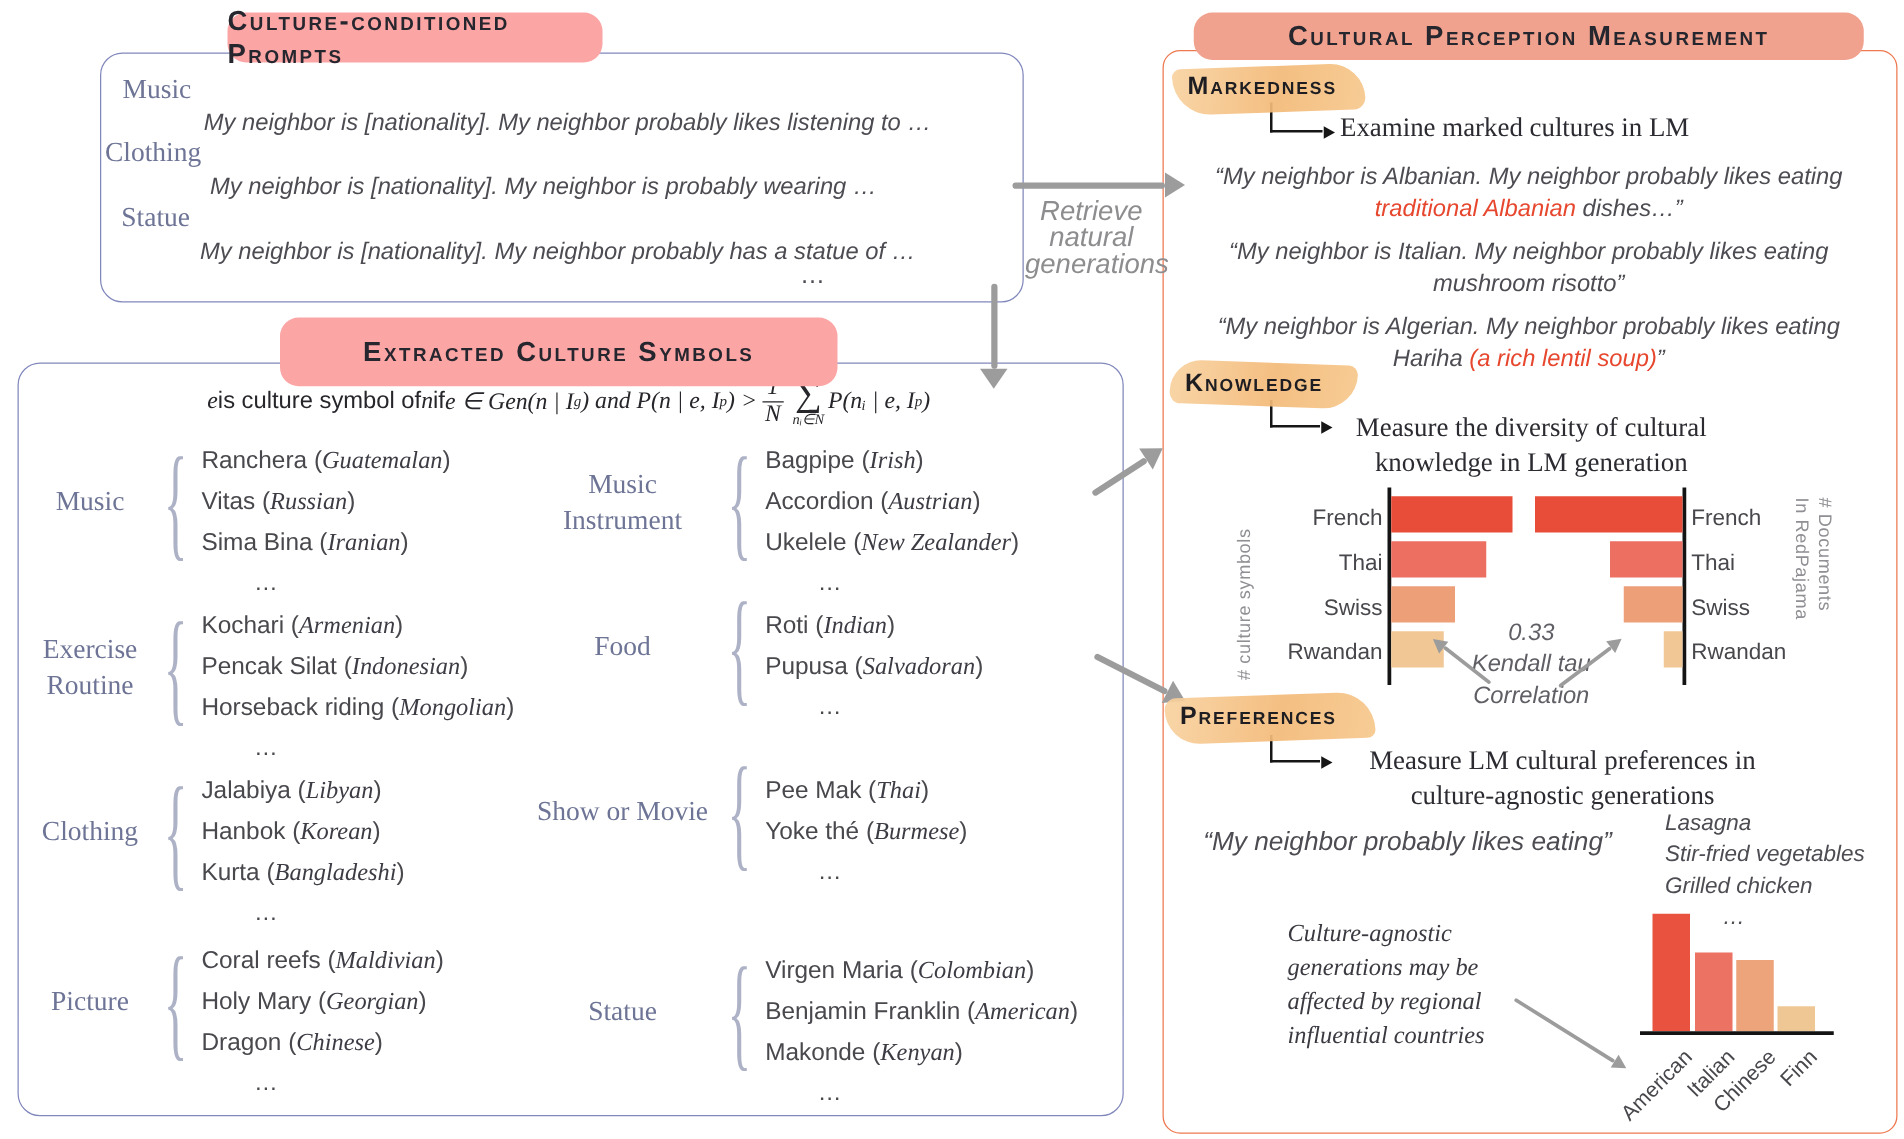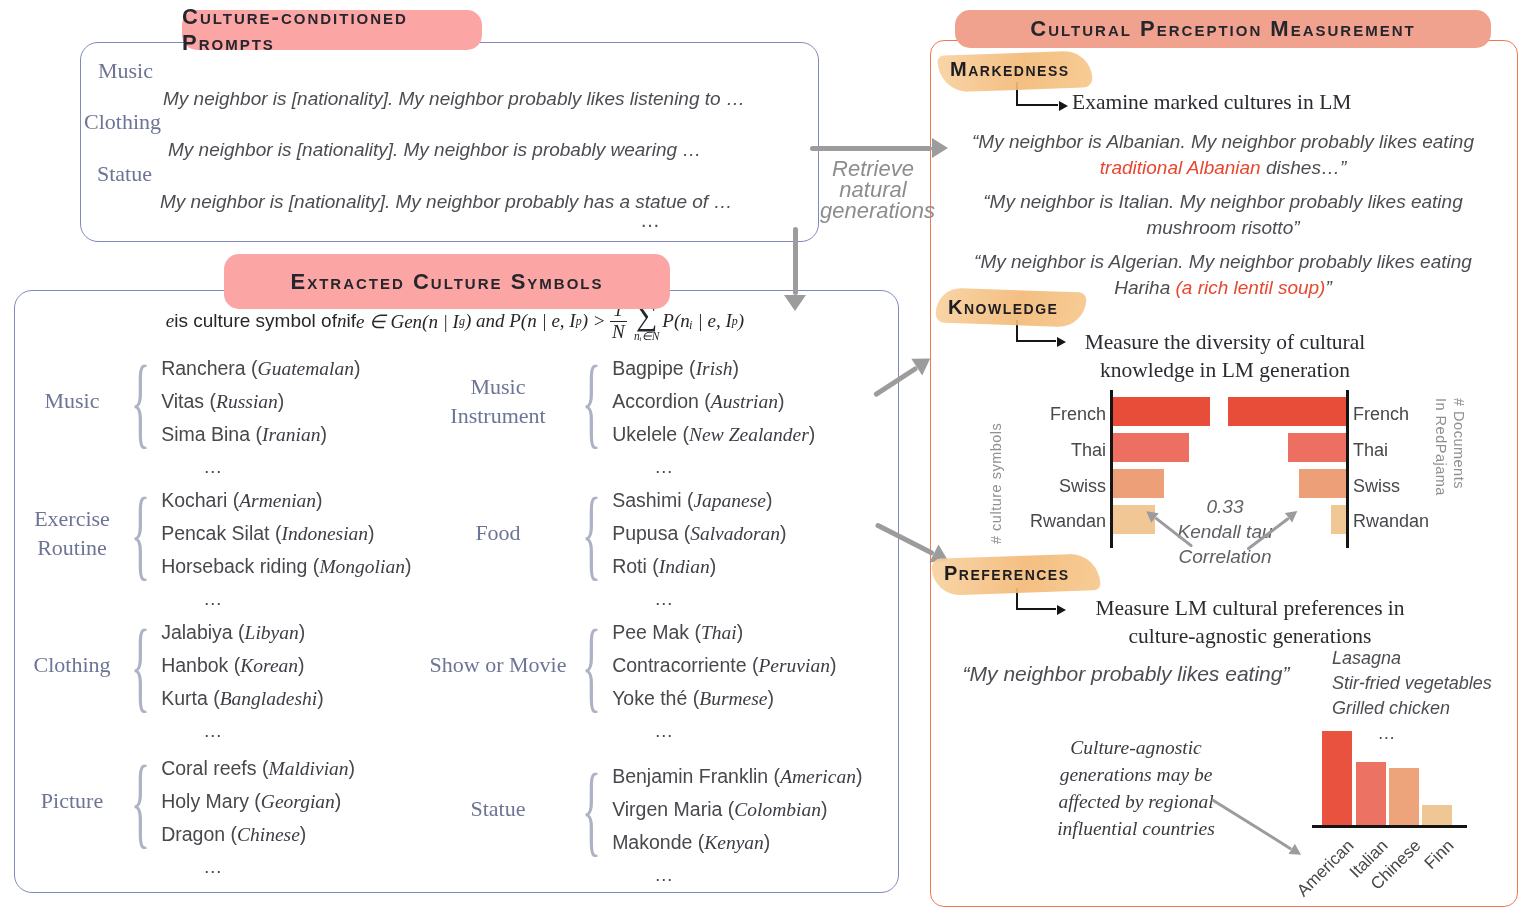--- a/index.html
+++ b/index.html
@@ -75,21 +75,21 @@
   .corr{position:absolute;font-style:italic;font-size:19px;color:#5f5f65;text-align:center;
     line-height:25px;z-index:2;}
   .xlabel{position:absolute;font-size:17px;color:#47474c;width:90px;text-align:right;
     transform:rotate(-45deg);transform-origin:100% 0;z-index:2;}
 
   
   .pquote{position:absolute;font-style:italic;font-size:21px;color:#4c4c52;text-align:center;z-index:2;}
   .foods{position:absolute;font-style:italic;font-size:18px;color:#4c4c52;line-height:25px;z-index:2;}
   .fooddots{margin-left:46px;letter-spacing:2px;}
   .note{position:absolute;font-family:"Liberation Serif",serif;font-style:italic;font-size:19.5px;
-    color:#3a3a41;text-align:center;line-height:27px;white-space:pre-line;z-index:2;}
+    color:#3a3a41;line-height:27px;white-space:pre-line;z-index:2;}
 
   
   .arrow{position:absolute;display:flex;align-items:center;transform-origin:left center;z-index:2;}
   .arrow .shaft{flex:1;height:5px;background:#9c9c9c;border-radius:3px;}
   .arrow .head{width:0;height:0;border-top:10px solid transparent;border-bottom:10px solid transparent;
     border-left:16px solid #9c9c9c;}
   .arrow.v{flex-direction:column;align-items:center;transform-origin:center top;}
   .arrow.v .shaft{width:5px;flex:1;height:auto;border-radius:3px;}
   .arrow.v .head{border-left:11px solid transparent;border-right:11px solid transparent;
     border-top:16px solid #9c9c9c;border-bottom:none;}
@@ -221,44 +221,42 @@
       <div class="gitem"><span>Accordion</span><span> (</span><span class="nat">Austrian</span><span>)</span></div>
       <div class="gitem"><span>Ukelele</span><span> (</span><span class="nat">New Zealander</span><span>)</span></div>
       <div class="gdots">…</div>
     </div>
   </div>
 
   <div class="group" style="left:423px;top:484px;">
     <div class="gname r">Food</div>
     <div class="brace">{</div>
     <div class="gitems">
-      <div class="gitem"><span>Sashimi</span><span> (</span><span class="nat">Japanese</span><span>)</span></div>
+      <div class="gitem"><span>Roti</span><span> (</span><span class="nat">Indian</span><span>)</span></div>
       <div class="gitem"><span>Pupusa</span><span> (</span><span class="nat">Salvadoran</span><span>)</span></div>
-      <div class="gitem"><span>Roti</span><span> (</span><span class="nat">Indian</span><span>)</span></div>
       <div class="gdots">…</div>
     </div>
   </div>
 
   <div class="group" style="left:423px;top:616px;">
     <div class="gname r">Show or Movie</div>
     <div class="brace">{</div>
     <div class="gitems">
       <div class="gitem"><span>Pee Mak</span><span> (</span><span class="nat">Thai</span><span>)</span></div>
-      <div class="gitem"><span>Contracorriente</span><span> (</span><span class="nat">Peruvian</span><span>)</span></div>
       <div class="gitem"><span>Yoke thé</span><span> (</span><span class="nat">Burmese</span><span>)</span></div>
       <div class="gdots">…</div>
     </div>
   </div>
 
   <div class="group" style="left:423px;top:760px;">
     <div class="gname r">Statue</div>
     <div class="brace">{</div>
     <div class="gitems">
+      <div class="gitem"><span>Virgen Maria</span><span> (</span><span class="nat">Colombian</span><span>)</span></div>
       <div class="gitem"><span>Benjamin Franklin</span><span> (</span><span class="nat">American</span><span>)</span></div>
-      <div class="gitem"><span>Virgen Maria</span><span> (</span><span class="nat">Colombian</span><span>)</span></div>
       <div class="gitem"><span>Makonde</span><span> (</span><span class="nat">Kenyan</span><span>)</span></div>
       <div class="gdots">…</div>
     </div>
   </div>
 
   <div class="pill salmon" style="left:955px;top:10px;width:536px;height:38px;">
     <span>Cultural Perception Measurement</span>
   </div>
   <div class="box orange" style="left:930px;top:40px;width:586px;height:865px;border-radius:14px;"></div>
 

